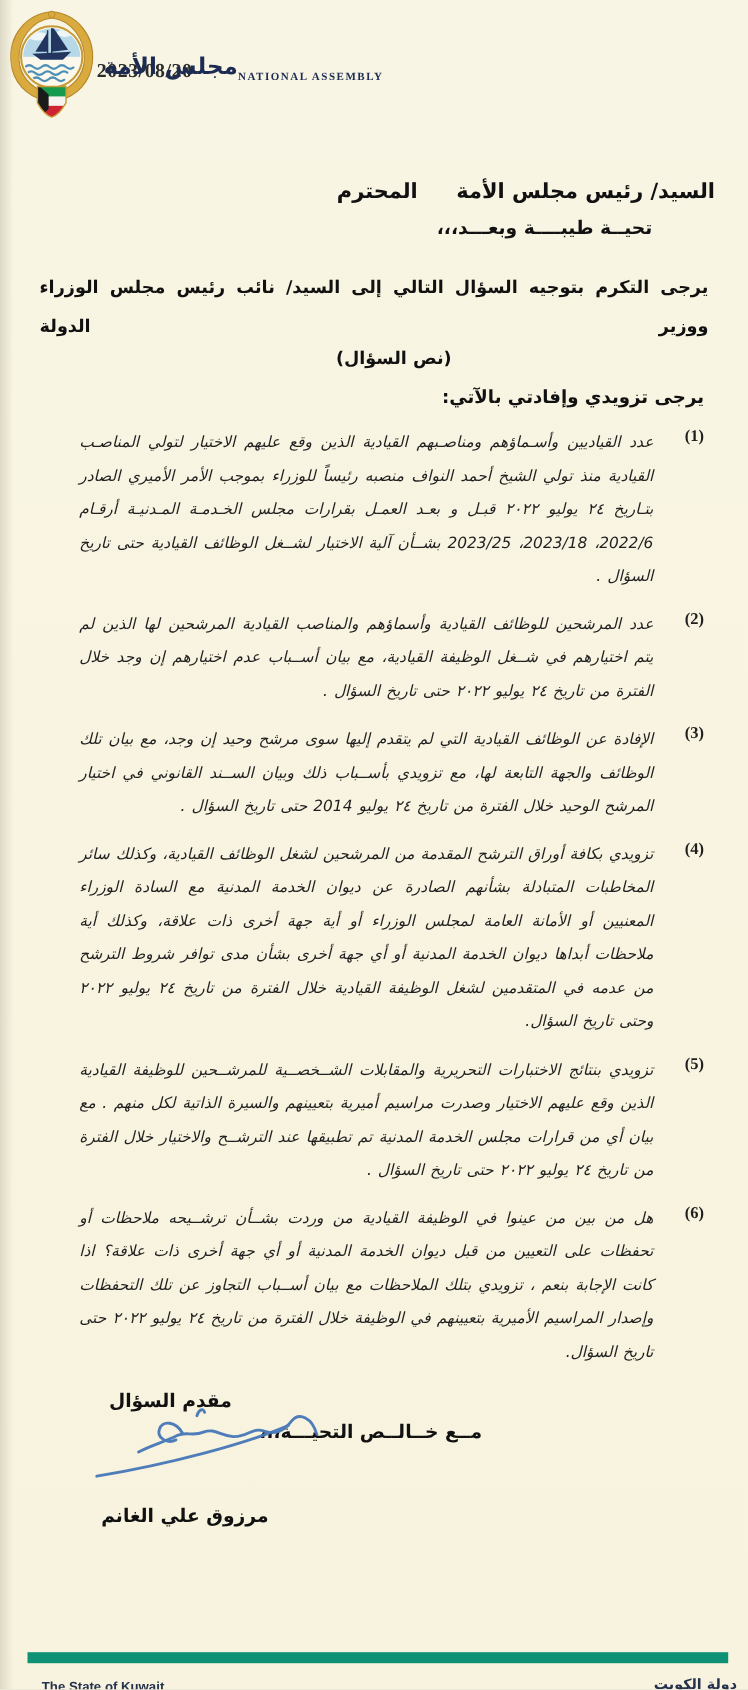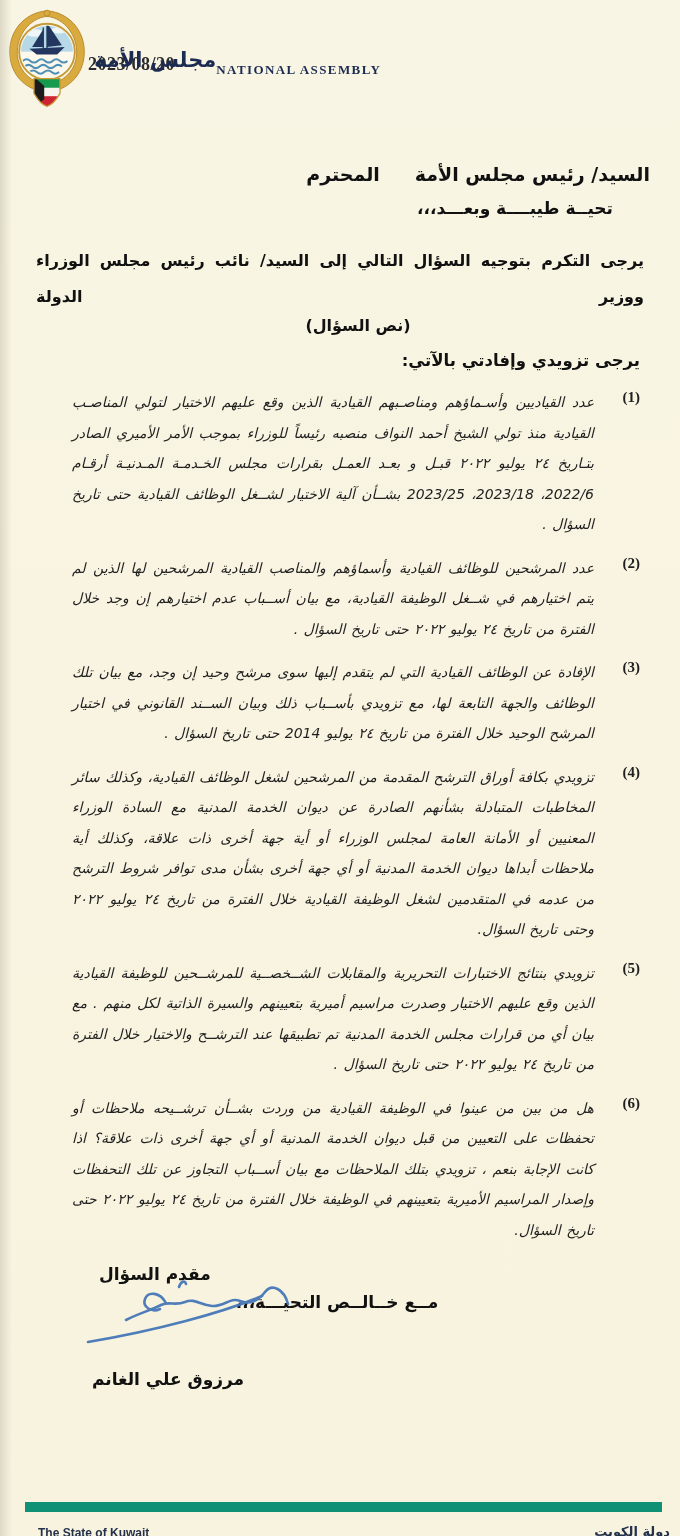--- a/index.html
+++ b/index.html
@@ -29,30 +29,30 @@
     position:absolute;top:8px;left:0;right:0;
     display:flex;flex-direction:row;align-items:center;z-index:2;
   }
   .logo-calligraphy{
     margin-top:1px;font-weight:700;font-size:21px;color:#1c2b52;
     direction:rtl;line-height:1.1;
   }
   .logo-en{
     margin-top:20px;
     font-family:"Liberation Serif","DejaVu Serif",serif;
-    font-weight:700;font-size:13px;letter-spacing:1.4px;color:#1c2b52;
+    font-weight:700;font-size:10px;letter-spacing:1.4px;color:#1c2b52;
   }
   
   .address{position:absolute;top:163px;right:0;left:0;direction:rtl;}
   .addr-line1{
     padding-right:30px;text-align:right;
     font-weight:700;font-size:19px;color:#111;
   }
   .addr-line2{
-    padding-right:67px;text-align:right;margin-top:13px;
+    padding-right:87px;text-align:right;margin-top:13px;
     font-weight:700;font-size:17px;color:#111;
   }
   .spacer35{display:inline-block;width:35px;}
   .spacer60{display:inline-block;width:60px;}
   
   .intro{position:absolute;top:243px;right:0;left:0;direction:rtl;
     font-weight:700;font-size:16px;color:#111;line-height:36px;}
   .intro-line1{padding:0 36px 0 36px;text-align:justify;text-align-last:justify;}
   .intro-line2{padding-right:78px;text-align:right;}
   

